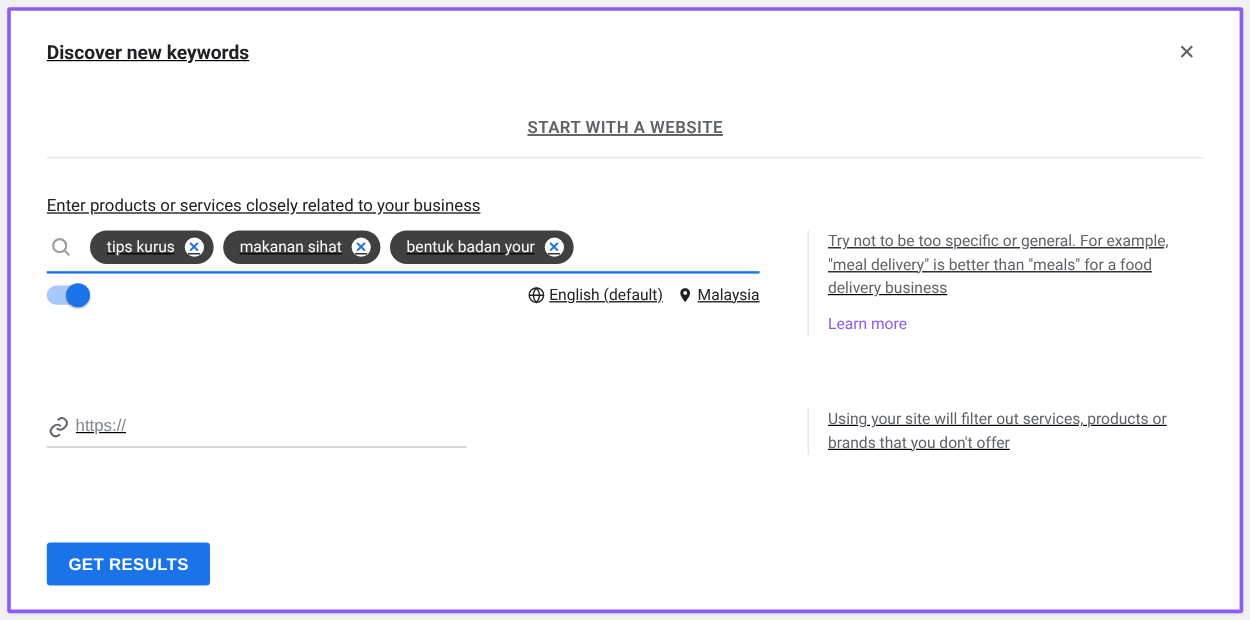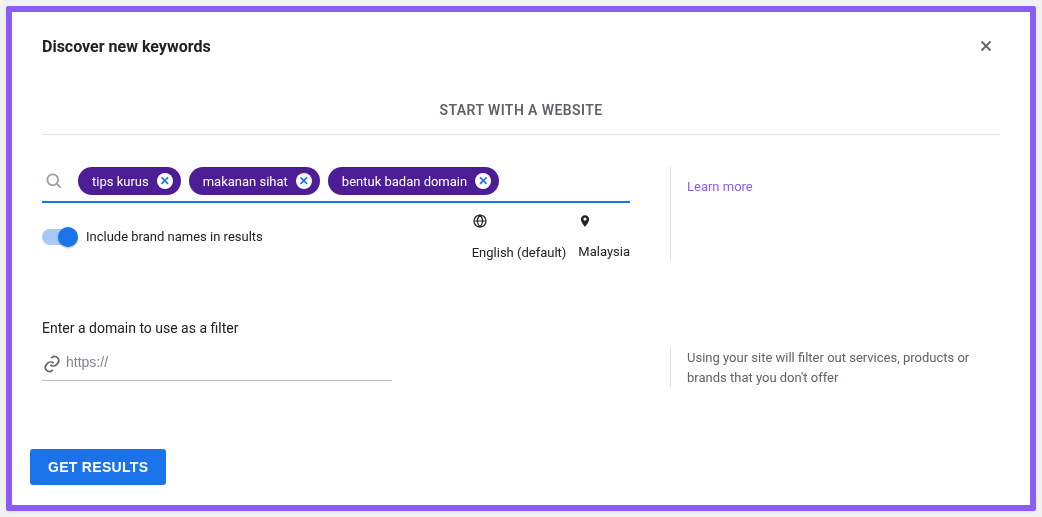--- a/index.html
+++ b/index.html
@@ -7,25 +7,26 @@
     font-family: Roboto, Arial, sans-serif;
     background: #f1f1f1;
     width: 1042px;
     height: 517px;
     padding: 6px;
   }
   .card {
     background: #fff;
     width: 100%;
     height: 100%;
-    border: 6px solid #8b5cf6;
+    border: 3px solid #8b5cf6;
     border-radius: 2px;
     padding: 20px 30px 18px 30px;
     position: relative;
     box-shadow: 0 1px 3px rgba(0,0,0,0.06);
+    text-decoration: underline;
   }
   .header {
     display: flex;
     justify-content: space-between;
     align-items: center;
     margin-bottom: 28px;
   }
   .title {
     font-size: 16px;
     font-weight: 700;
@@ -102,21 +103,21 @@
     height: 20px;
     display: flex;
     align-items: center;
     justify-content: center;
     margin-right: 6px;
     margin-left: 2px;
   }
   .chip {
     display: inline-flex;
     align-items: center;
-    background: #4c1d95;
+    background: #404040;
     color: #fff;
     border-radius: 16px;
     padding: 6px 8px 6px 14px;
     font-size: 13px;
     cursor: default;
   }
   .chip-remove {
     background: #fff;
     color: #1a73e8;
     border-radius: 50%;
@@ -177,24 +178,23 @@
   }
   .lang-loc {
     display: flex;
     align-items: center;
     gap: 12px;
     font-size: 13px;
     color: #202124;
   }
   .lang-loc .item {
     display: flex;
-    align-items: flex-start;
-    gap: 16px;
-    cursor: pointer;
-    flex-direction: column;
+    align-items: center;
+    gap: 3px;
+    cursor: pointer;
   }
   .domain-section { margin-top: 60px; }
   .domain-row {
     display: flex;
     align-items: flex-start;
     gap: 4px;
     border-bottom: 1px solid #bdbdbd;
     width: 350px;
     padding: 6px 0;
   }
@@ -208,21 +208,21 @@
   .domain-input {
     border: none;
     outline: none;
     font-size: 14px;
     color: #5f6368;
     flex: 1;
   }
   .domain-input::placeholder { color: #80868b; }
   .get-results {
     position: absolute;
-    left: 18px;
+    left: 30px;
     bottom: 20px;
     background: #1a73e8;
     color: #fff;
     border: none;
     padding: 10px 18px;
     font-size: 14px;
     font-weight: 600;
     letter-spacing: 0.3px;
     border-radius: 3px;
     cursor: pointer;
@@ -240,77 +240,77 @@
       <svg width="18" height="18" viewBox="0 0 24 24" fill="none" stroke="currentColor" stroke-width="2.4">
           <path d="M18 6 L6 18 M6 6 L18 18"></path>
         </svg>
     </div>
   </div>
 
   <div class="tabs">
     <div class="tab">START WITH A WEBSITE</div>
   </div>
 
+  <div class="section-label">Enter products or services closely related to your business</div>
 
   <div class="two-col">
     <div class="left-col">
 
       <div class="keyword-input-area">
         <span class="search-icon">
           <svg width="20" height="20" viewBox="0 0 24 24" fill="none" stroke="currentColor" stroke-width="2.2">
               <circle cx="10.5" cy="10.5" r="6.5"></circle>
               <path d="M20 20l-4.5-4.5"></path>
             </svg>
         </span>
         <span class="chip">
           <span>tips kurus</span>
           <span class="chip-remove">✕</span>
         </span>
         <span class="chip">
           <span>makanan sihat</span>
           <span class="chip-remove">✕</span>
         </span>
         <span class="chip">
-          <span>bentuk badan domain</span>
+          <span>bentuk badan your</span>
           <span class="chip-remove">✕</span>
         </span>
       </div>
 
       <div class="below-row">
         <div class="toggle-wrap">
           <div class="toggle">
             <div class="toggle-knob"></div>
           </div>
-          <span class="toggle-label">Include brand names in results</span>
         </div>
         <div class="lang-loc">
           <div class="item">
             <svg width="16" height="16" viewBox="0 0 24 24" fill="none" stroke="#202124" stroke-width="1.8">
                 <circle cx="12" cy="12" r="9"></circle>
                 <path d="M3 12h18M12 3c2.5 2.7 4 5.7 4 9s-1.5 6.3-4 9c-2.5-2.7-4-5.7-4-9s1.5-6.3 4-9z"></path>
               </svg>
             <span>English (default)</span>
           </div>
           <div class="item">
             <svg width="14" height="14" viewBox="0 0 24 24" fill="#202124">
                 <path d="M12 2C8 2 5 5 5 9c0 5 7 13 7 13s7-8 7-13c0-4-3-7-7-7zm0 9.5A2.5 2.5 0 1112 6a2.5 2.5 0 010 5.5z"></path>
               </svg>
             <span>Malaysia</span>
           </div>
         </div>
       </div>
 
     </div>
     <div class="right-col">
+      <div>Try not to be too specific or general. For example, "meal delivery" is better than "meals" for a food delivery business</div>
       <a class="learn-more">Learn more</a>
     </div>
   </div>
 
   <div class="domain-section">
-    <div class="section-label">Enter a domain to use as a filter</div>
     <div class="two-col">
       <div class="left-col">
         <div class="domain-row">
           <span class="link-icon">
             <svg width="20" height="20" viewBox="0 0 24 24" fill="none" stroke="currentColor" stroke-width="2">
                 <path d="M10 13a5 5 0 007 0l2-2a5 5 0 00-7-7l-1 1"></path>
                 <path d="M14 11a5 5 0 00-7 0l-2 2a5 5 0 007 7l1-1"></path>
               </svg>
           </span>
           <input class="domain-input" placeholder="https://" style="">

